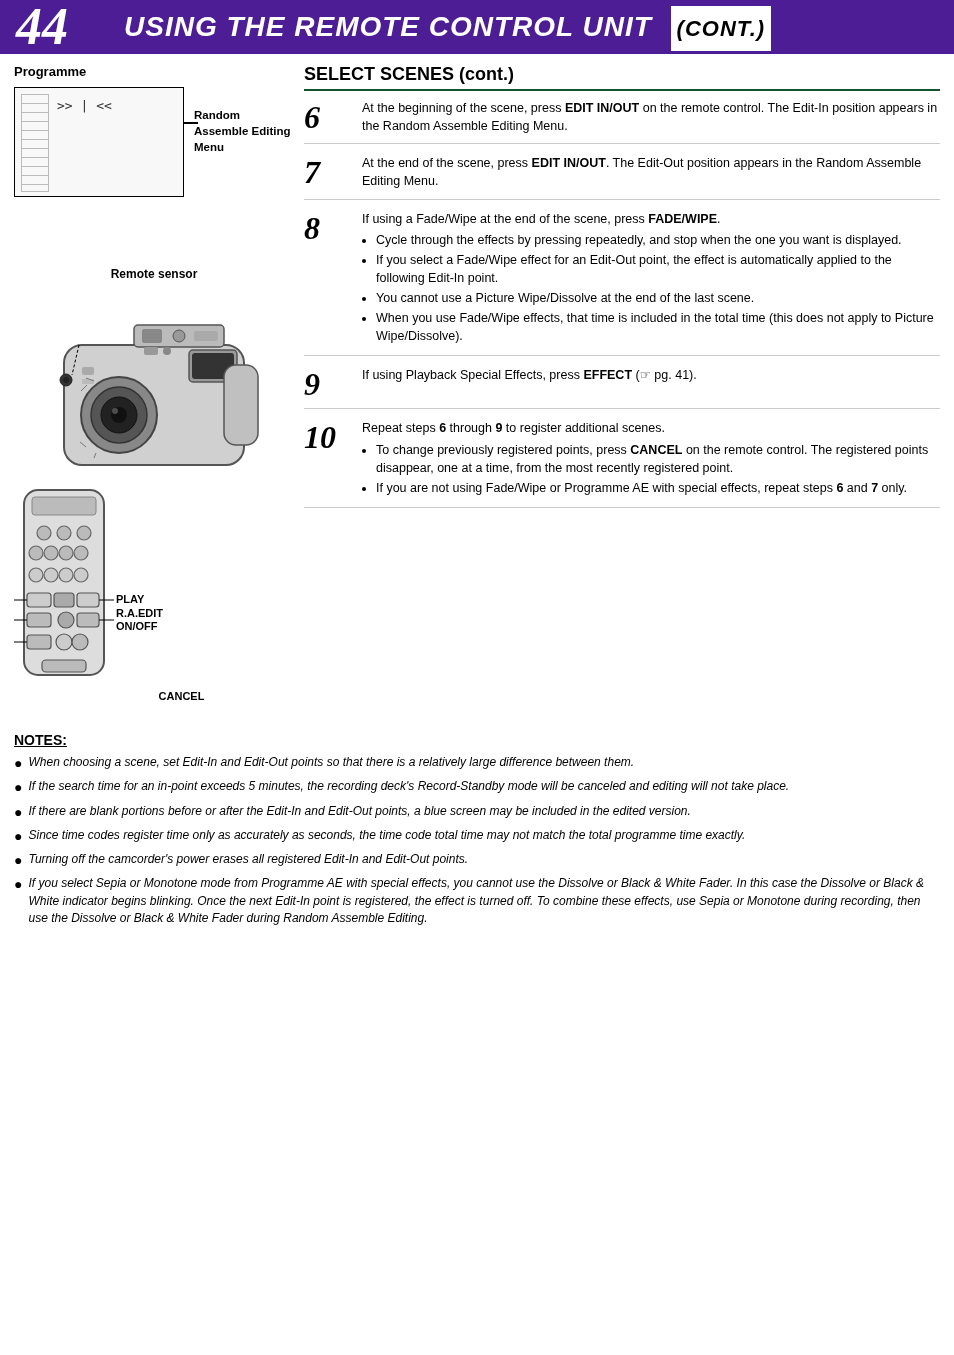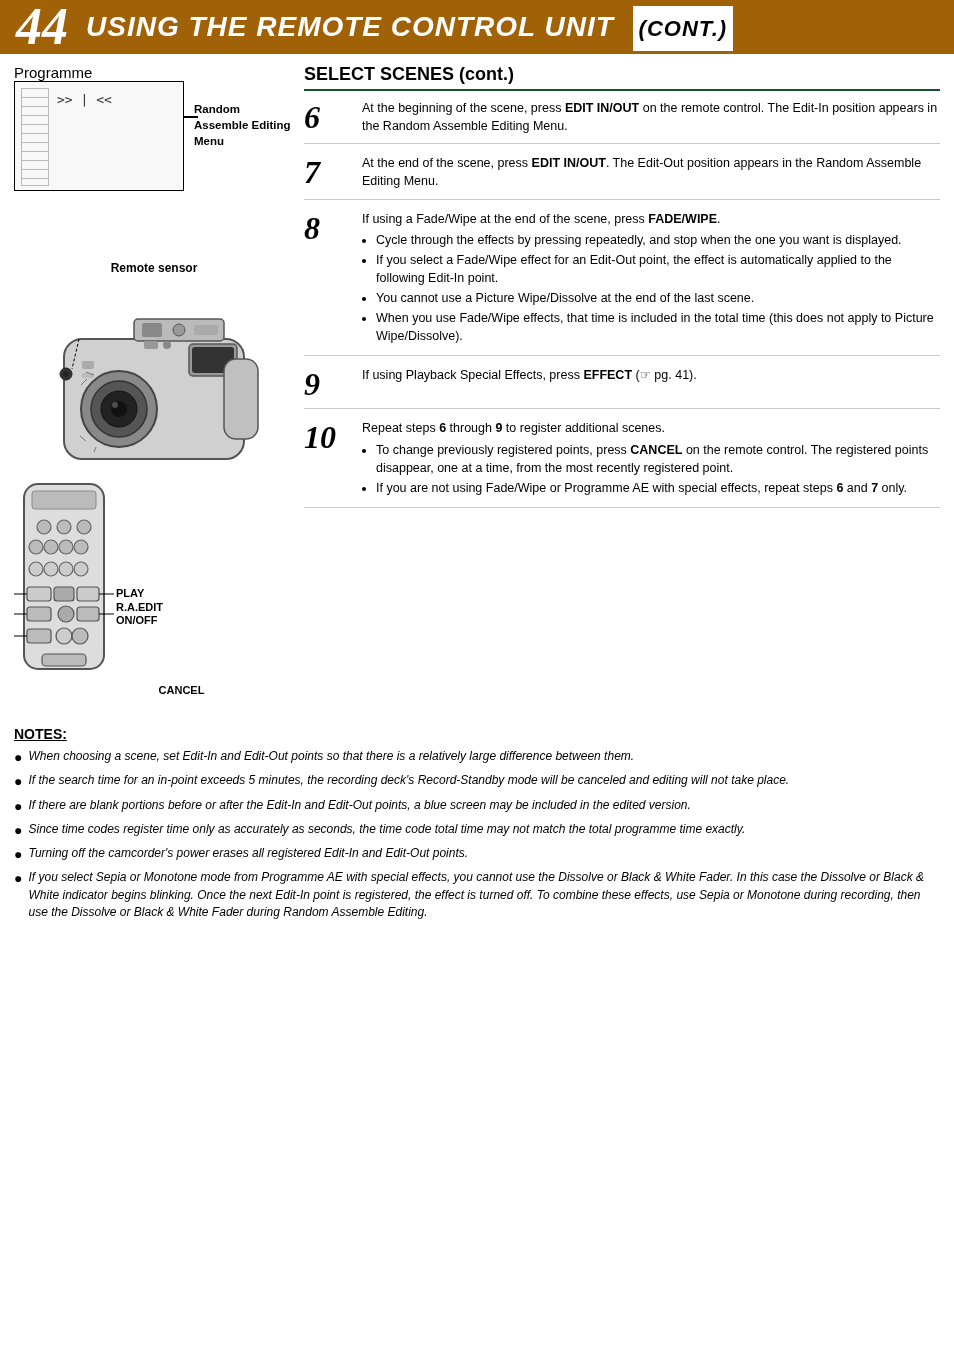--- a/index.html
+++ b/index.html
@@ -8,26 +8,27 @@
       min-height: 1355px;
       background: #fff;
       font-family: Arial, Helvetica, sans-serif;
       font-size: 13px;
       color: #000;
       position: relative;
     }
 
     
     .header {
-      background: #a16207;
+      background: #4c1d95;
       color: #fff;
       display: flex;
       align-items: center;
       padding: 6px 16px;
       height: 54px;
+      gap: 38px;
     }
     .header-page-num {
       font-size: 52px;
       font-style: italic;
       font-weight: bold;
       line-height: 1;
       margin-right: 18px;
       font-family: Georgia, serif;
     }
     .header-title {
@@ -57,23 +58,23 @@
     }
 
     
     .left-col {
       width: 280px;
       flex-shrink: 0;
     }
 
     
     .programme-label {
-      font-weight: normal;
-      font-size: 15px;
-      margin-bottom: 0;
+      font-weight: bold;
+      font-size: 13px;
+      margin-bottom: 8px;
     }
     .remote-sensor-label {
       font-weight: bold;
       font-size: 12px;
       text-align: center;
       margin-bottom: 4px;
     }
 
     
     .right-col {

